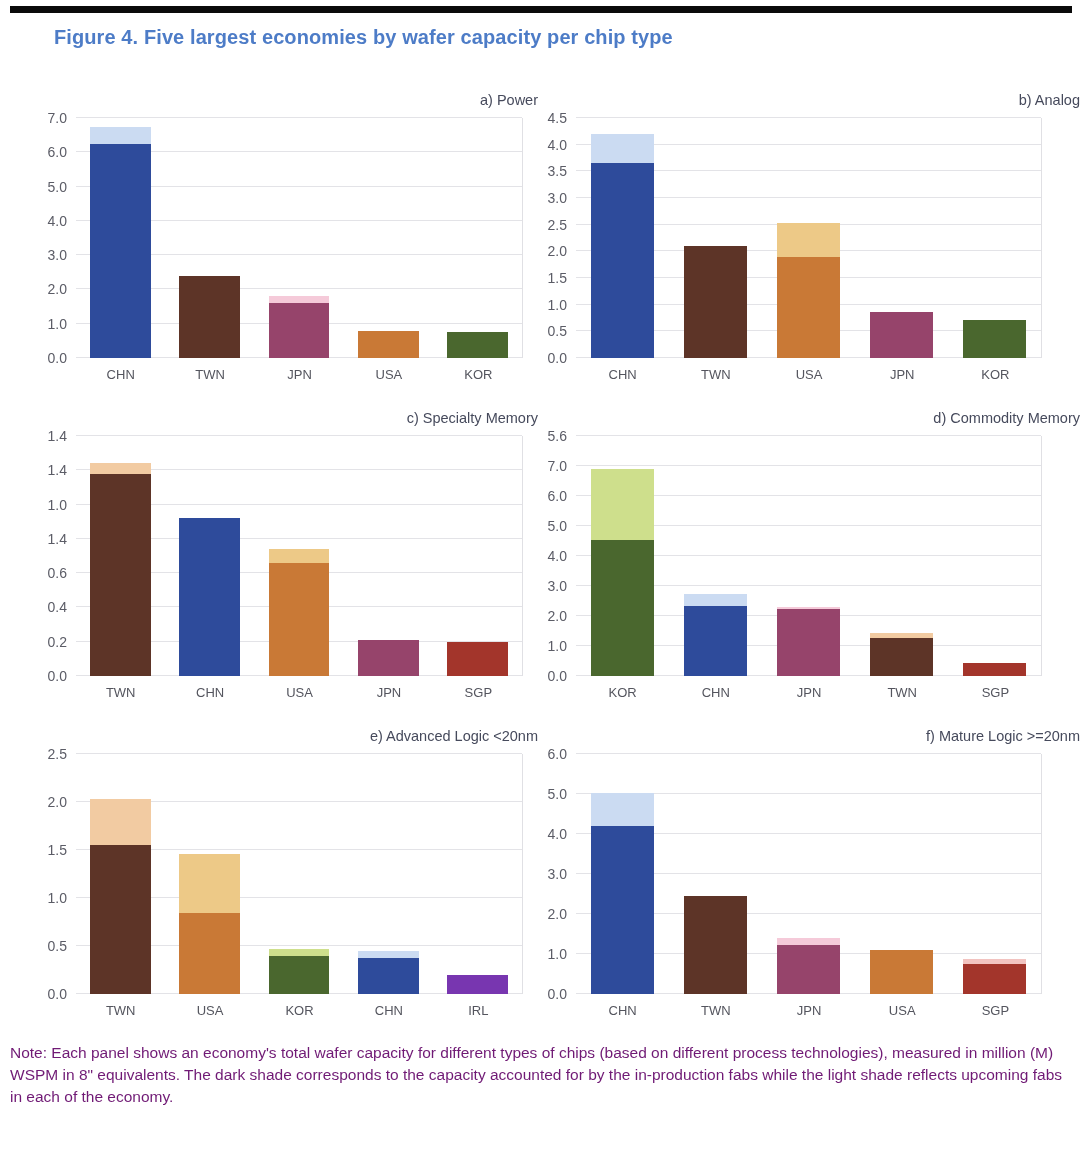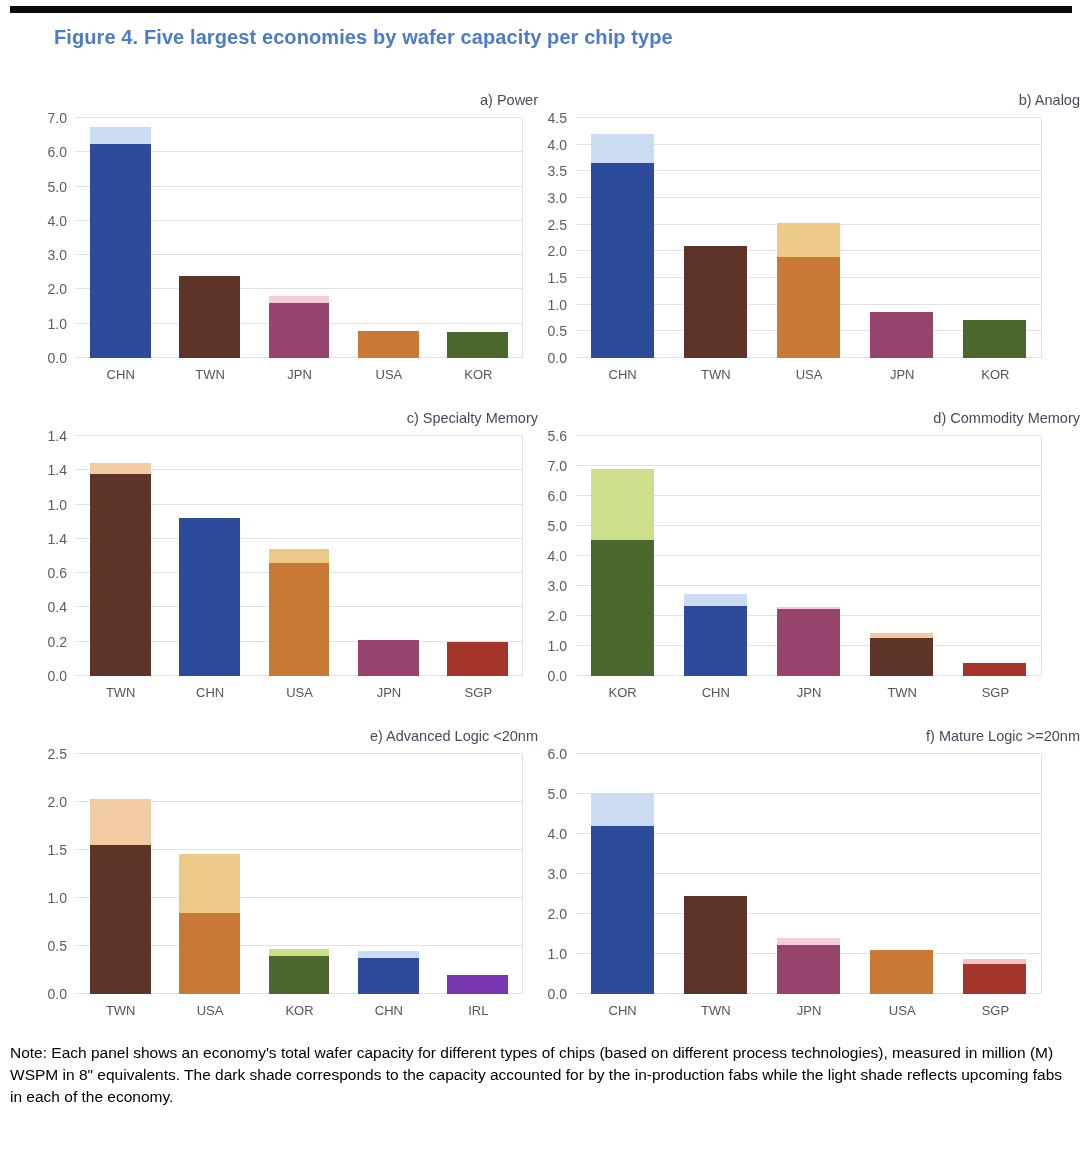--- a/index.html
+++ b/index.html
@@ -52,21 +52,21 @@
     display:flex;
   }
   .slot{flex:1;display:flex;justify-content:center;align-items:flex-end;height:100%;}
   .bar{width:68%;height:100%;display:flex;flex-direction:column;justify-content:flex-end;}
   .seg{width:100%;}
   .xlabels{display:flex;margin-left:46px;margin-right:15px;}
   .panel:nth-child(even) .xlabels{margin-left:38px;margin-right:38px;}
   .xlabel{flex:1;text-align:center;padding-top:9px;font-size:13px;color:#54555e;}
   .notes{
     position:absolute;left:10px;top:1042px;width:1062px;
-    font-size:15.5px;color:#000000;line-height:1.42;
+    font-size:15.5px;color:#701a75;line-height:1.42;
   }
   .notes p{margin:0;}
   .notes sub{font-size:10px;}
 </style>
 </head>
 <body>
 
 <div class="page">
 
   <div class="top-rule"></div>

